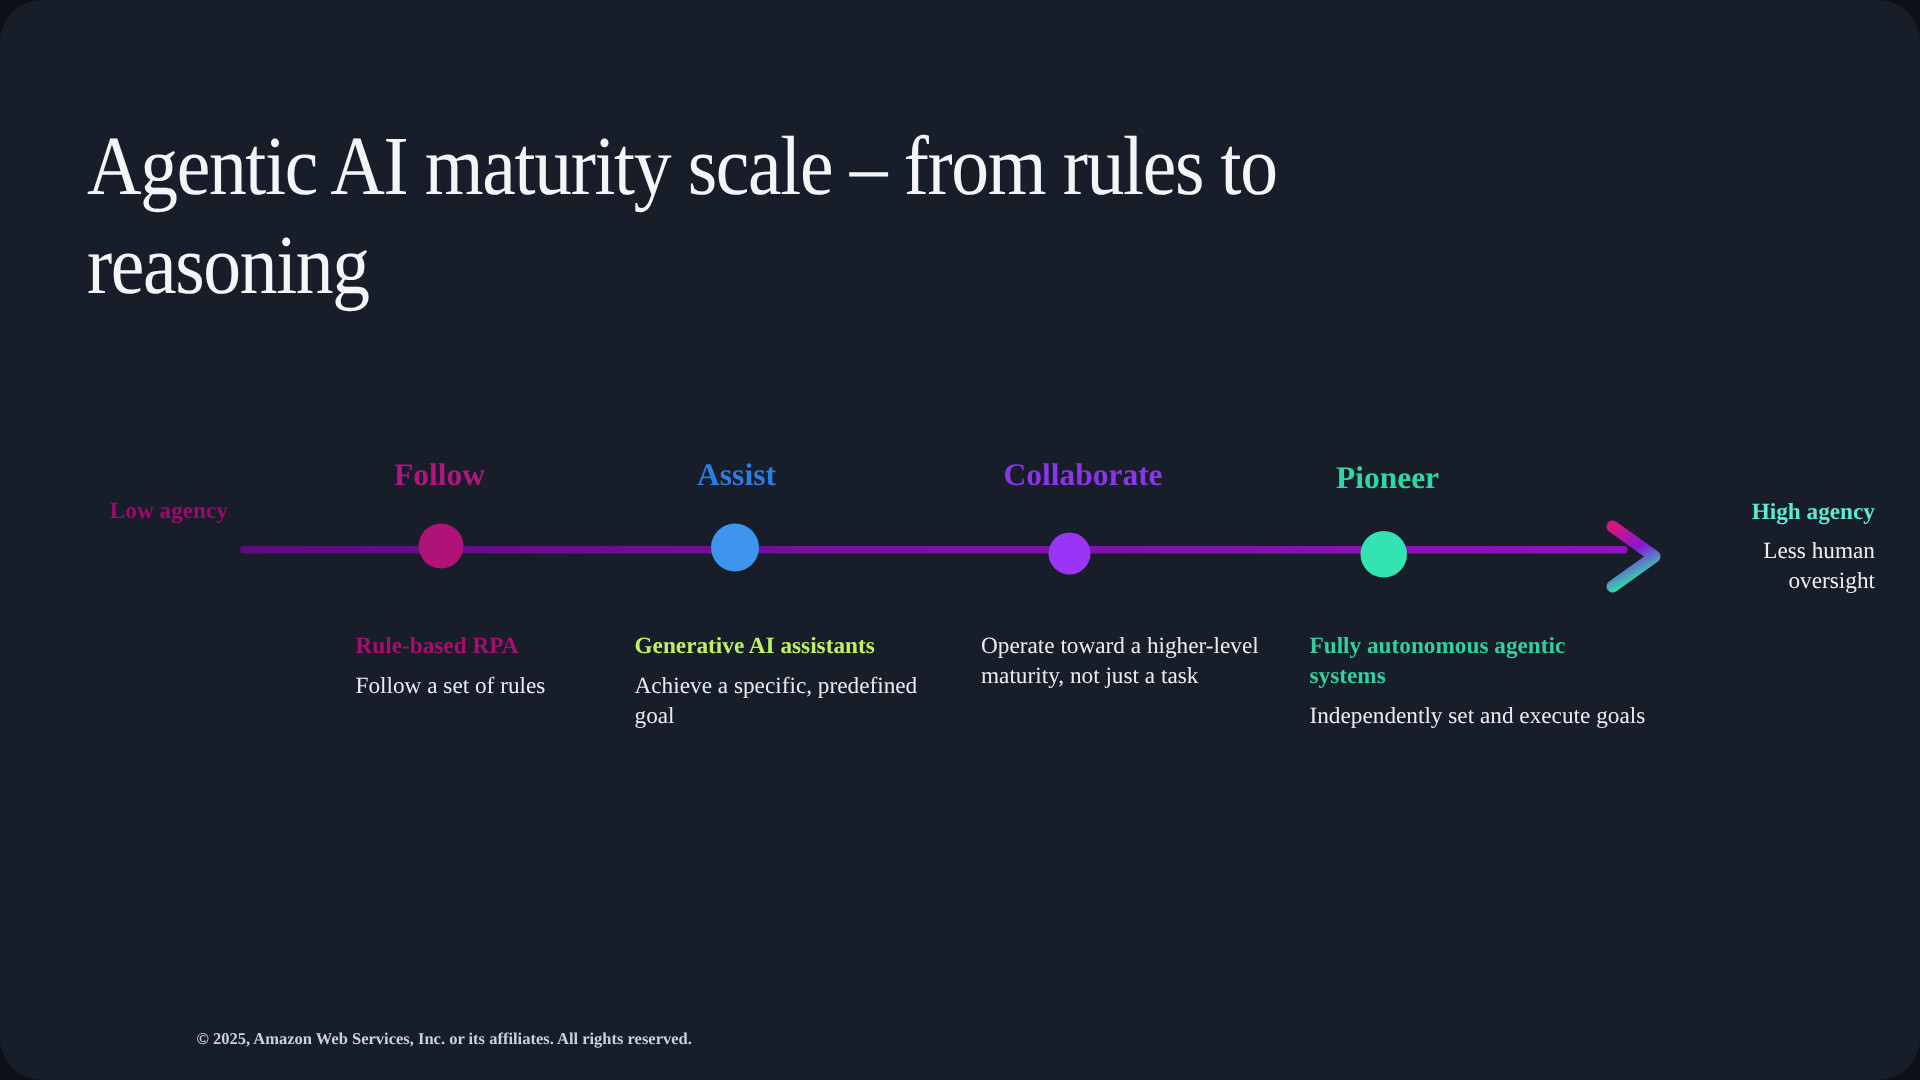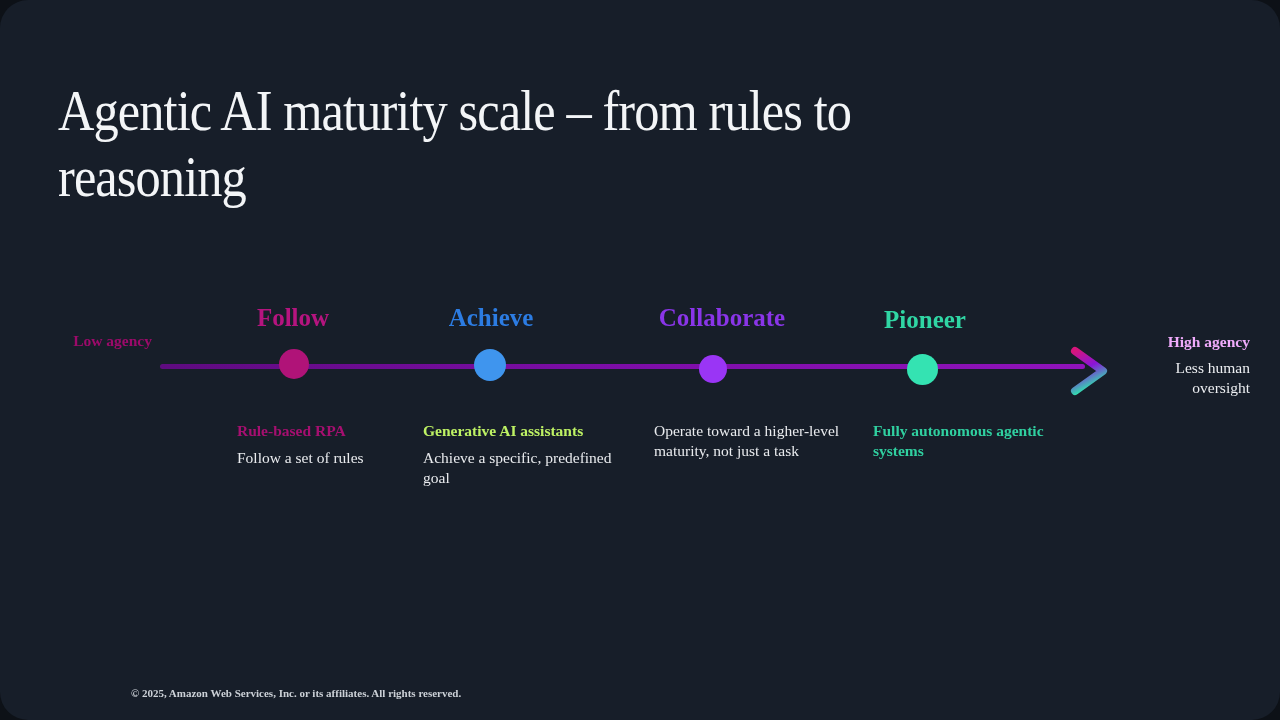--- a/index.html
+++ b/index.html
@@ -24,21 +24,21 @@
   
   .tl-line{position:absolute;left:160px;top:364px;width:925px;height:5px;border-radius:3px;
     background:linear-gradient(90deg,#5e0b7f 0%,#7b0da5 45%,#9013bb 100%);}
   .arrowhead{position:absolute;left:1066px;top:344px;}
   .dot{position:absolute;border-radius:50%;}
   .dot-0{left:279px;top:349px;width:30px;height:30px;}
   .dot-1{left:474px;top:349px;width:32px;height:32px;}
   .dot-2{left:699px;top:355px;width:28px;height:28px;}
   .dot-3{left:907px;top:354px;width:31px;height:31px;}
   .stage-name{position:absolute;top:304px;transform:translateX(-50%);
-    font-size:25px;font-weight:700;white-space:nowrap;}
+    font-size:21px;font-weight:700;white-space:nowrap;}
   .stage-0{left:293px;} .stage-1{left:491px;} .stage-2{left:722px;} .stage-3{left:925px;top:306px;}
   
   .desc{position:absolute;top:421px;font-size:15.5px;line-height:20px;}
   .desc .desc-heading{font-weight:700;margin-bottom:7px;}
   .desc .desc-body{color:#e9ebee;}
   .desc-0{left:237px;width:130px;}
   .desc-1{left:423px;width:195px;}
   .desc-2{left:654px;width:192px;}
   .desc-3{left:873px;width:230px;}
   .desc-3 .desc-heading{width:175px;}
@@ -52,21 +52,21 @@
 
 <div class="slide">
 
   <h1 class="title"><span>Agentic AI maturity scale – from rules to</span><br><span>reasoning</span></h1>
 
   <div class="edge-label edge-left">
     <div class="edge-heading" style="color: rgb(156, 10, 106);">Low agency</div>
   </div>
 
   <div class="edge-label edge-right">
-    <div class="edge-heading" style="color: #f0abfc;">High agency</div>
+    <div class="edge-heading" style="color: #5eead4;">High agency</div>
     <div class="edge-sub">Less human oversight</div>
   </div>
 
   <div class="tl-line"></div>
 
   <svg class="arrowhead" width="46" height="54" viewBox="0 0 46 54">
     <defs>
       <linearGradient id="ag" x1="0" y1="0" x2="0.35" y2="1">
         <stop offset="0" stop-color="#d6157c"></stop>
         <stop offset="0.5" stop-color="#8a15d8"></stop>
@@ -75,37 +75,38 @@
     </defs>
     <path d="M9 7 L37 27 L9 47" fill="none" stroke="url(#ag)" stroke-width="8" stroke-linecap="round" stroke-linejoin="round"></path>
   </svg>
 
   <div class="dot dot-0" style="background-color: rgb(176, 19, 120);"></div>
   <div class="dot dot-1" style="background-color: rgb(63, 149, 238);"></div>
   <div class="dot dot-2" style="background-color: rgb(154, 53, 245);"></div>
   <div class="dot dot-3" style="background-color: rgb(52, 227, 178);"></div>
 
   <div class="stage-name stage-0" style="color: rgb(181, 20, 127);">Follow</div>
-  <div class="stage-name stage-1" style="color: rgb(44, 124, 226);">Achieve</div>
+  <div class="stage-name stage-1" style="color: rgb(44, 124, 226);">Assist</div>
   <div class="stage-name stage-2" style="color: rgb(138, 53, 232);">Collaborate</div>
   <div class="stage-name stage-3" style="color: rgb(48, 214, 164);">Pioneer</div>
 
   <div class="desc desc-0">
     <div class="desc-heading" style="color: rgb(166, 15, 112);">Rule-based RPA</div>
     <div class="desc-body">Follow a set of rules</div>
   </div>
   <div class="desc desc-1">
     <div class="desc-heading" style="color: #bef264;">Generative AI assistants</div>
     <div class="desc-body">Achieve a specific, predefined goal</div>
   </div>
   <div class="desc desc-2">
     <div class="desc-body">Operate toward a higher-level maturity, not just a task</div>
   </div>
   <div class="desc desc-3">
     <div class="desc-heading" style="color: rgb(48, 208, 160);">Fully autonomous agentic systems</div>
+    <div class="desc-body">Independently set and execute goals</div>
   </div>
 
   <div class="aws-logo">
     <div class="aws-word">aws</div>
     <svg width="46" height="14" viewBox="0 0 46 14">
       <path d="M1 2 C 12 11, 30 11, 42 4" fill="none" stroke="#ffffff" stroke-width="2.4" stroke-linecap="round"></path>
       <path d="M38 1.5 L 43.5 3.5 L 40 8" fill="none" stroke="#ffffff" stroke-width="2.2" stroke-linecap="round" stroke-linejoin="round"></path>
     </svg>
   </div>
   <div class="copyright">© 2025, Amazon Web Services, Inc. or its affiliates. All rights reserved.</div>

